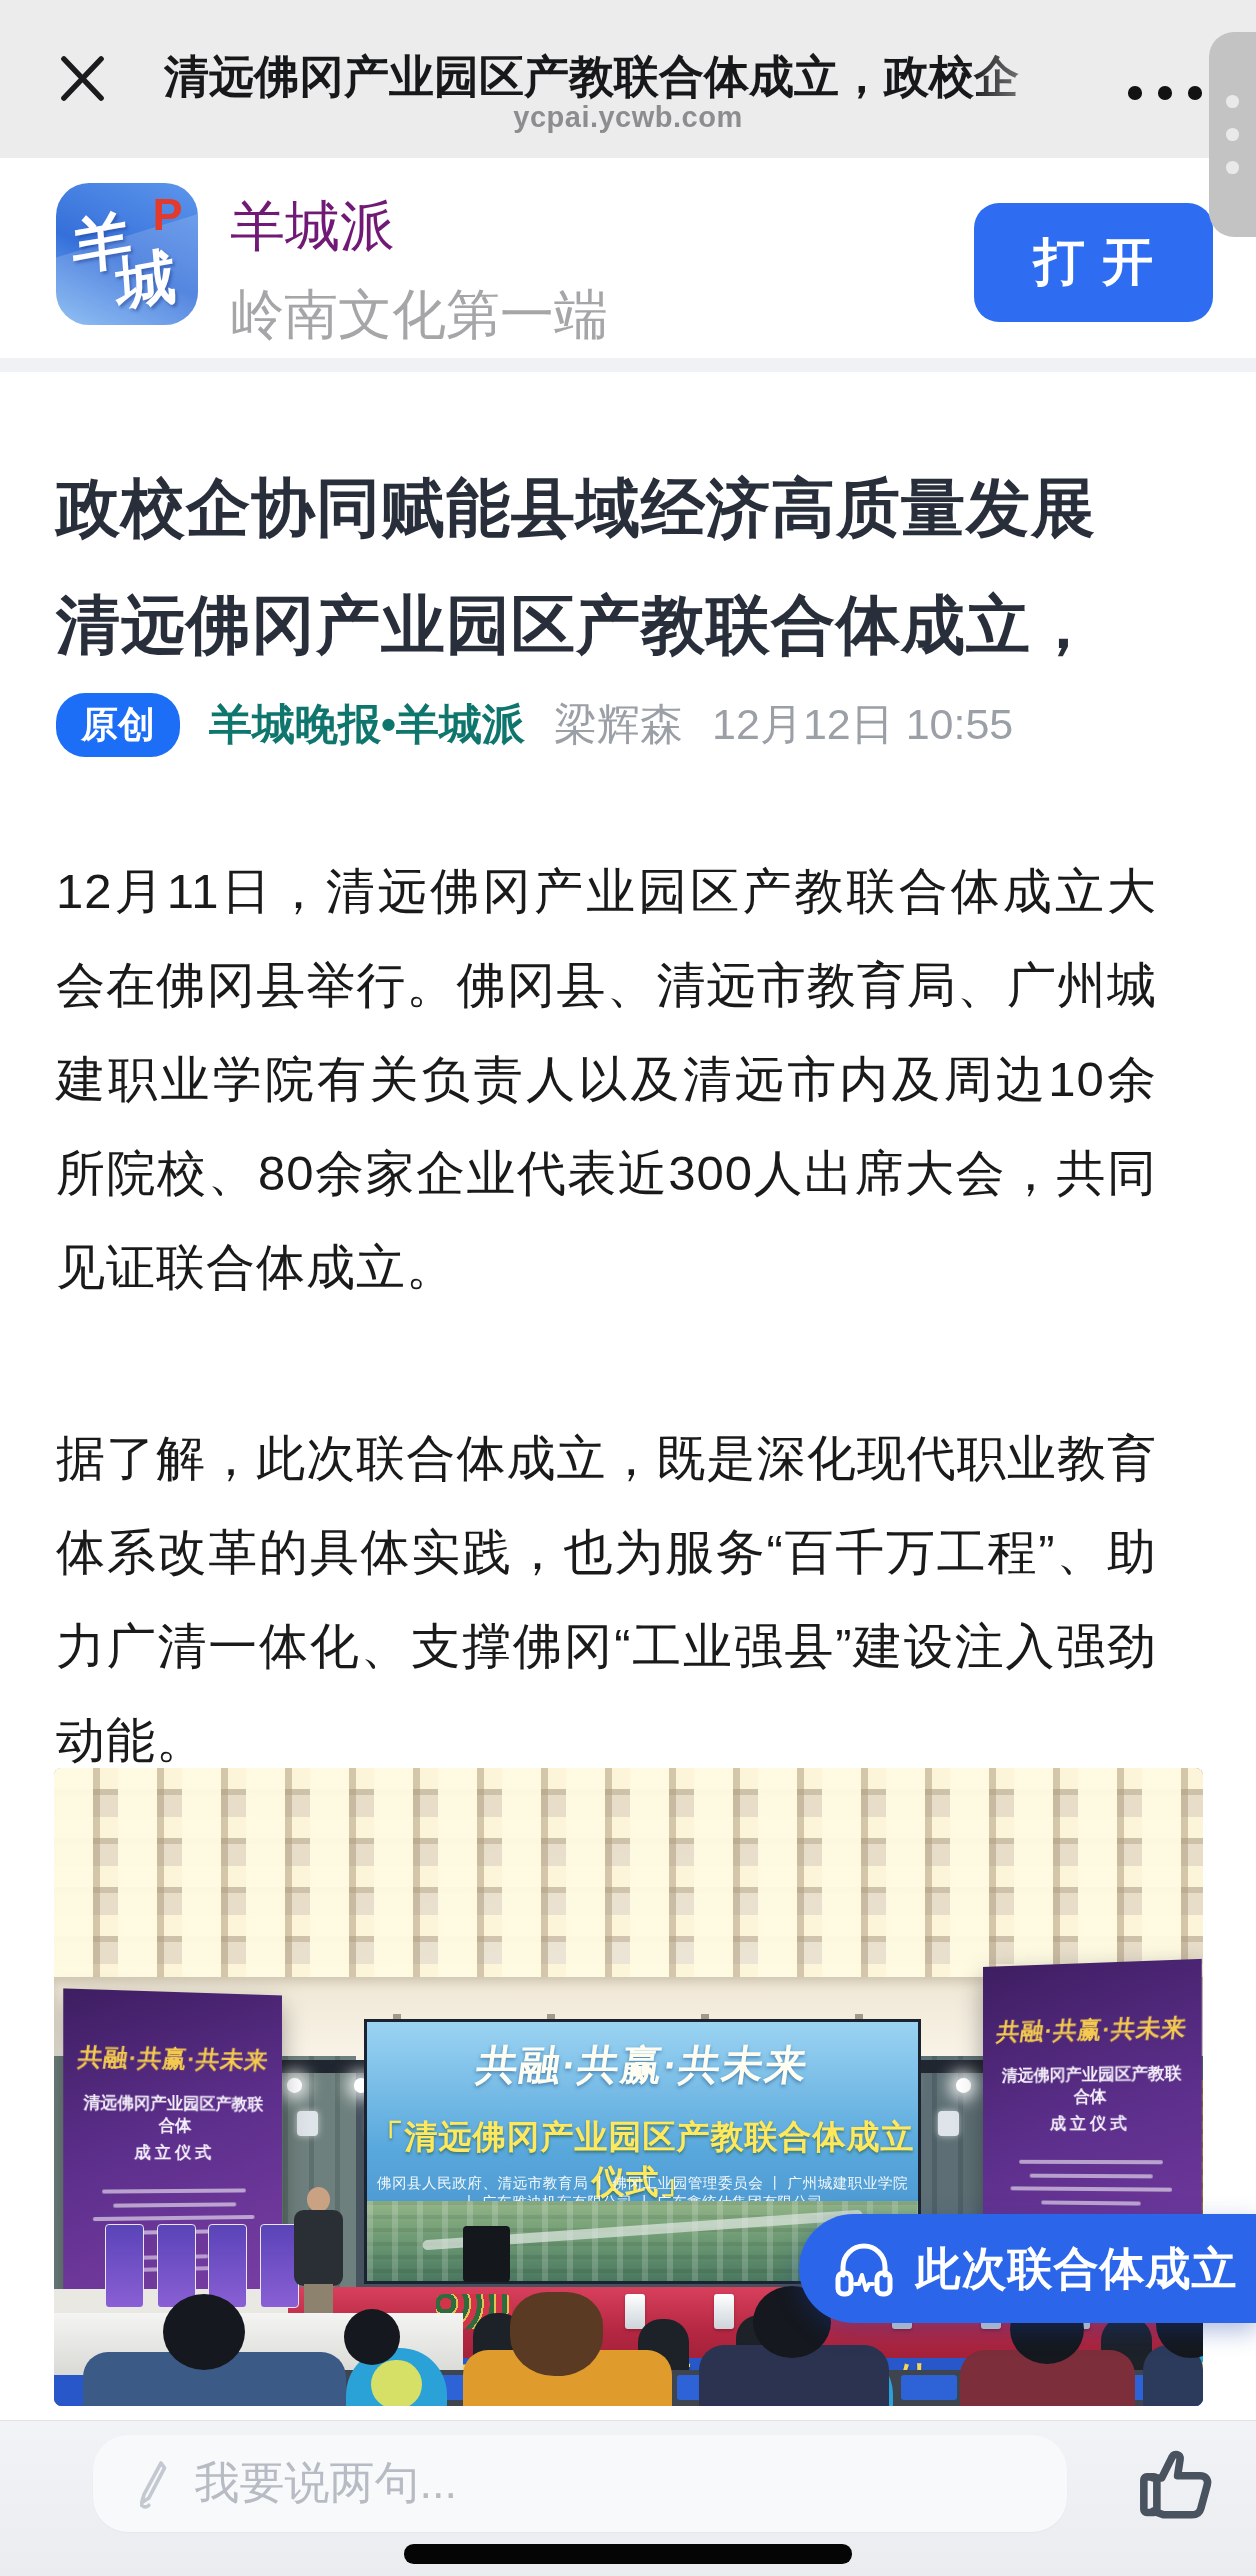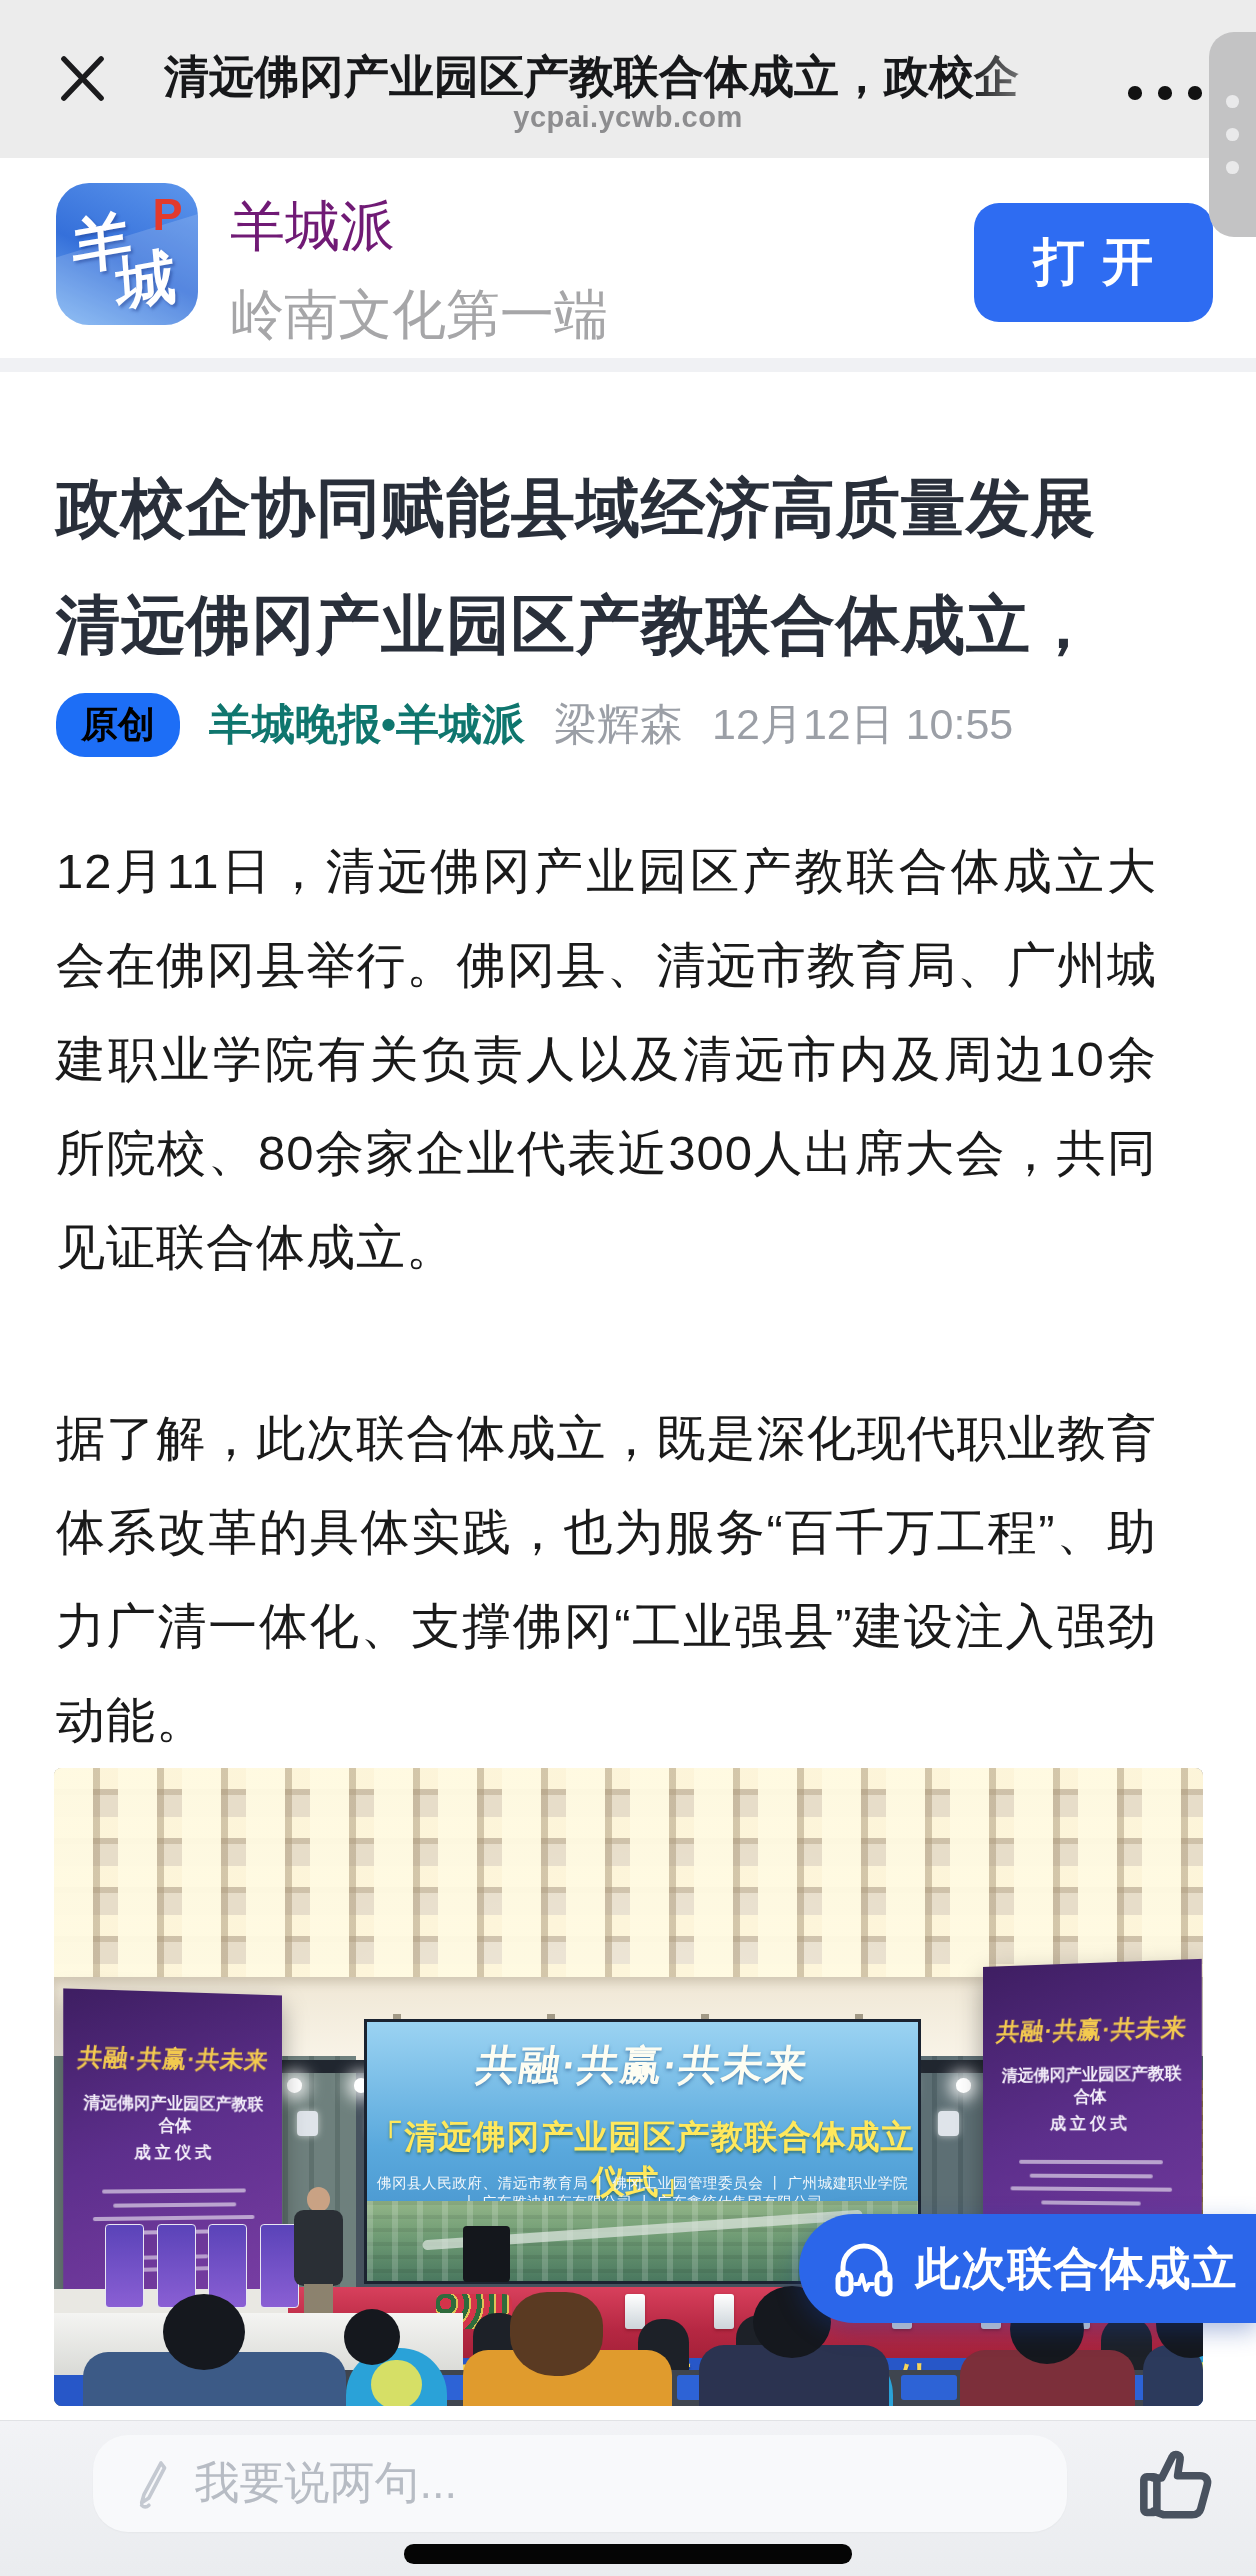--- a/index.html
+++ b/index.html
@@ -46,25 +46,25 @@
   .app-tag  { position:absolute; left:230px; top:121px; font-size:54px; color:#a6a6a8; }
   .open-btn { position:absolute; left:974px; top:45px; width:239px; height:119px; border-radius:25px;
     background:#2e6cf2; color:#fff; font-size:51px; font-weight:600;
     display:flex; align-items:center; justify-content:center; letter-spacing:17.5px; text-indent:17.5px; cursor:pointer; }
   .band { position:absolute; left:0; top:358px; width:1256px; height:13.6px; background:#f0f1f4; }
 
   
   .a-title { position:absolute; left:56px; top:450px; width:1149px; font-size:64px; font-weight:800;
     color:#292f3a; line-height:117px; letter-spacing:1px; }
   .meta { position:absolute; left:56px; top:693px; height:64px; display:flex; align-items:center; gap:29px; }
-  .badge { background:#1d6ef6; color:#000000; font-size:37px; font-weight:700; height:64px;
+  .badge { background:#1d6ef6; color:#ffffff; font-size:37px; font-weight:700; height:64px;
     padding:0 25px; border-radius:29px; display:flex; align-items:center; }
   .src { font-size:43px; font-weight:700; color:#0f766e; cursor:pointer; }
   .auth,.time { font-size:43px; color:#9b9fa6; }
-  .body-text { position:absolute; left:56px; top:760px; width:1145px; }
+  .body-text { position:absolute; left:56px; top:780px; width:1145px; }
   .body-text p { font-size:49px; line-height:94px; color:#1a1a1a; text-align:justify;
     letter-spacing:1px; margin:0 0 97px 0; width:1101px; }
   .body-text p:first-child { margin-top:64px; }
 
   
   .photo { position:absolute; left:54px; top:1768px; width:1149px; height:638px; border-radius:7.8px;
     overflow:hidden; background:#46525e; cursor:pointer; }
   .ph-ceiling { position:absolute; left:0; top:0; width:1149px; height:292px;
     background:radial-gradient(ellipse at 50% 125%, rgba(255,255,255,.5), rgba(255,255,255,0) 60%),#e7ddc9; }
   .ph-ceiling .grid { position:absolute; left:0; right:0; top:0; height:209px;

